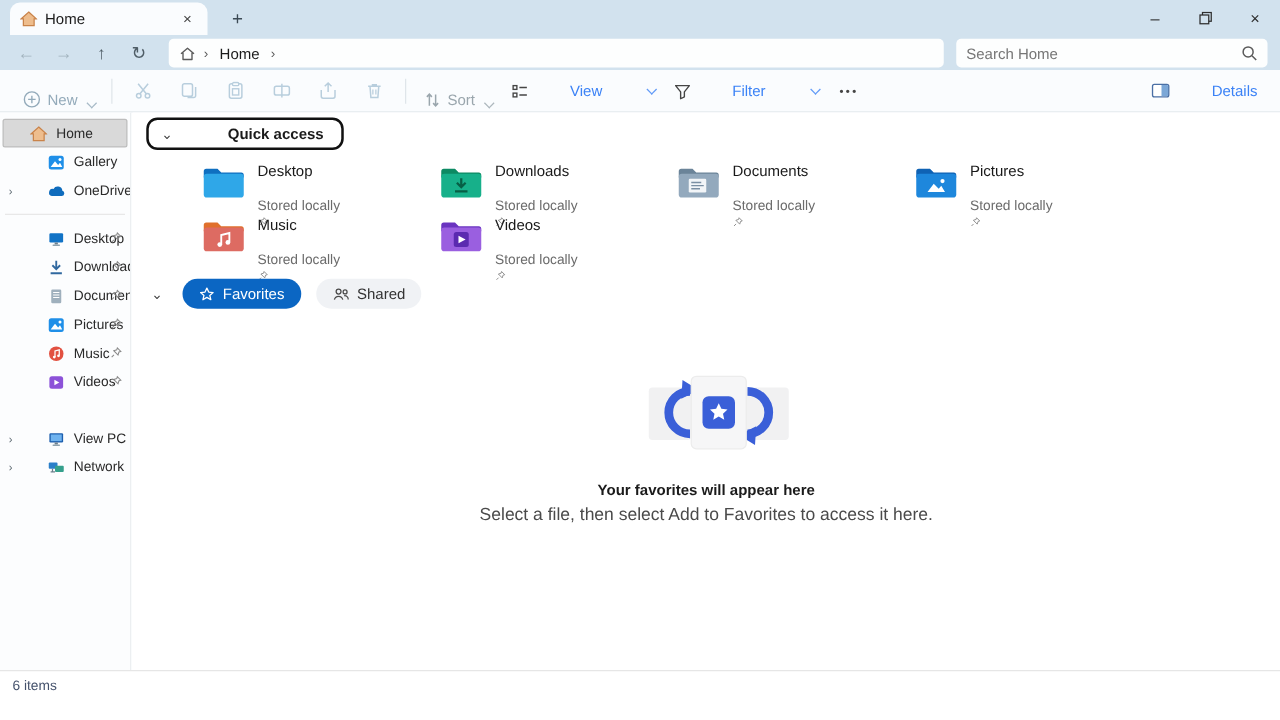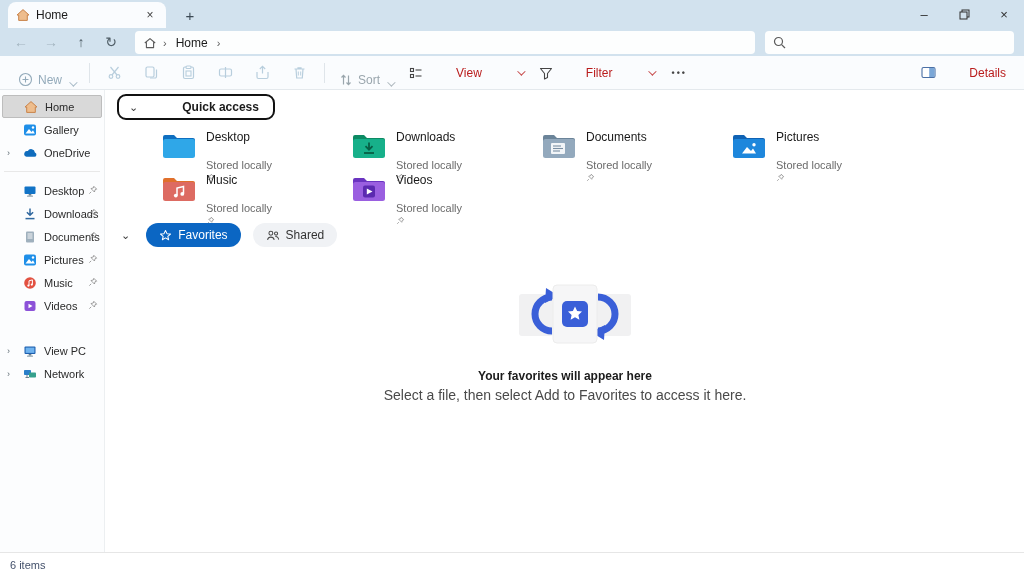--- a/index.html
+++ b/index.html
@@ -24,31 +24,31 @@
   .crumb { font-size:12px; color:#1b1b1b; padding:0 3px; }
   .crumb-sep { font-size:11px; color:#5a5a5a; padding:0 2px; }
   .searchbox { position:absolute; left:765px; top:3px; width:249px; height:23px; background:#fdfefe; border-radius:4px; display:flex; align-items:center; padding:0 8px; }
   .searchbox input { flex:1; border:none; outline:none; background:transparent; font-family:"Liberation Sans",sans-serif; font-size:12px; color:#333; }
   .searchbox input::placeholder { color:#767676; }
 
   
   .toolbar { position:absolute; left:0; top:56px; width:1024px; height:34px; background:#fafcfe; border-bottom:1px solid #e4e9ed; display:flex; align-items:center; padding:0 10px; }
   .tb-btn { display:flex; align-items:center; gap:5px; padding:0 8px; height:28px; border-radius:4px; font-size:12px; }
   .tb-btn.disabled { color:#93aaba;align-items:flex-end; }
-  .tb-btn.enabled { color:#b91c1c;gap:33px; }
+  .tb-btn.enabled { color:#3b82f6;gap:33px; }
   .tb-icon { display:flex; align-items:center; }
   .tb-sep { width:1px; height:20px; background:#dfe5ea; margin:0 6px; }
   .chev { width:6px; height:6px; border-right:1.4px solid currentColor; border-bottom:1.4px solid currentColor; transform:rotate(45deg) translateY(-2px); opacity:.8; margin-left:2px; }
   .tb-spacer { flex:1; }
   .pale-icon { padding:0 11px; height:28px; display:flex; align-items:center; }
   .more-dots { letter-spacing:2px; color:#454545; font-weight:bold; font-size:13px; padding:0 10px; }
 
   
   .sidebar { position:absolute; left:0; top:90px; width:105px; bottom:24px; background:#fcfdfe; border-right:1px solid #eceff1; padding-top:5px; overflow:hidden; }
-  .side-item { position:relative; height:23px; display:flex; align-items:center; padding-left:23px; gap:7px; font-size:11px; color:#2a2a2a; }
+  .side-item { position:relative; height:23px; display:flex; align-items:center; padding-left:38px; gap:7px; font-size:11px; color:#2a2a2a; }
   .side-item .expander { position:absolute; left:7px; font-size:9px; color:#5f6b73; }
   .side-item.selected { background:#d9d9d9; border:1px solid #bdbdbd; border-radius:2px; margin:0 2px; padding-left:21px; }
   .side-item .pin { position:absolute; right:6px; top:6px; }
   .side-divider { height:1px; background:#e8e8e8; margin:7px 4px; }
   .side-gap { height:22px; }
   .sicon { width:14px; height:14px; flex:0 0 14px; }
 
   
   .main { position:absolute; left:106px; top:90px; right:0; bottom:24px; background:#ffffff; }
   .qa-header { position:absolute; left:11px; top:4px; display:flex; align-items:center; gap:14px; padding:4px 14px 4px 10px; border:2px solid #111; border-radius:9px; }
@@ -61,27 +61,27 @@
   .qa-name { font-size:12px; color:#191919; }
   .qa-status { font-size:11px; color:#6b6b6b; margin-top:14px; }
   .qa-pin { margin-top:2px; }
 
   .fav-row { position:absolute; left:11px; top:133px; display:flex; align-items:center; gap:12px; }
   .fav-chev { font-size:11px; color:#3a3a3a; padding:0 4px; }
   .pill { display:flex; align-items:center; gap:6px; height:24px; padding:0 13px; border-radius:13px; font-size:12px; }
   .pill.favorites { background:#0b66c3; color:#ffffff;align-items:center; }
   .pill.shared { background:#f0f2f5; color:#333333;text-align:center; }
 
-  .empty-state { position:absolute; left:0; right:0; top:188px; text-align:center; }
+  .empty-state { position:absolute; left:0; right:0; top:204px; text-align:center; }
   .empty-graphic { display:inline-block; margin-left:20px; }
   .empty-title { font-size:12px; font-weight:bold; color:#1b1b1b; margin-top:16px; }
   .empty-sub { font-size:14px; color:#4a4a4a; margin-top:4px; }
 
   
-  .statusbar { position:absolute; left:0; bottom:0; width:1024px; height:24px; background:#ffffff; border-top:1px solid #e6e6e6; display:flex; align-items:center; padding-left:10px; }
+  .statusbar { position:absolute; left:0; bottom:16px; width:1024px; height:24px; background:#ffffff; border-top:1px solid #e6e6e6; display:flex; align-items:center; padding-left:10px; }
   .status-count { font-size:11px; color:#44516b; }
 </style>
 </head>
 <body>
 
 <div class="titlebar">
   <div class="tab">
     <svg class="sicon" viewBox="0 0 14 14" width="14" height="14">
         <path d="M7 1.6 L13 7 H11.3 V12.4 H2.7 V7 H1 Z" fill="#eebd8d" stroke="#c9834a" stroke-width="1"></path>
       </svg>
@@ -108,20 +108,21 @@
   <div class="nav-btn">↻</div>
   <div class="addressbar">
     <svg width="14" height="14" viewBox="0 0 14 14">
         <path d="M1.8 7 L7 2.6 L12.2 7 M3.4 6.2 V11.6 H10.6 V6.2" fill="none" stroke="#5a5a5a" stroke-width="1.1" stroke-linejoin="round"></path>
       </svg>
     <span class="crumb-sep">›</span>
     <span class="crumb">Home</span>
     <span class="crumb-sep">›</span>
   </div>
   <div class="searchbox">
+    <input type="text" placeholder="Search Home" style="">
     <svg width="13" height="13" viewBox="0 0 13 13">
         <circle cx="5.5" cy="5.5" r="4" fill="none" stroke="#5a5a5a" stroke-width="1.2"></circle>
         <line x1="8.6" y1="8.6" x2="12" y2="12" stroke="#5a5a5a" stroke-width="1.2"></line>
       </svg>
   </div>
 </div>
 
 <div class="toolbar">
   <div class="tb-btn disabled">
     <svg class="tb-icon" width="15" height="15" viewBox="0 0 15 15">

